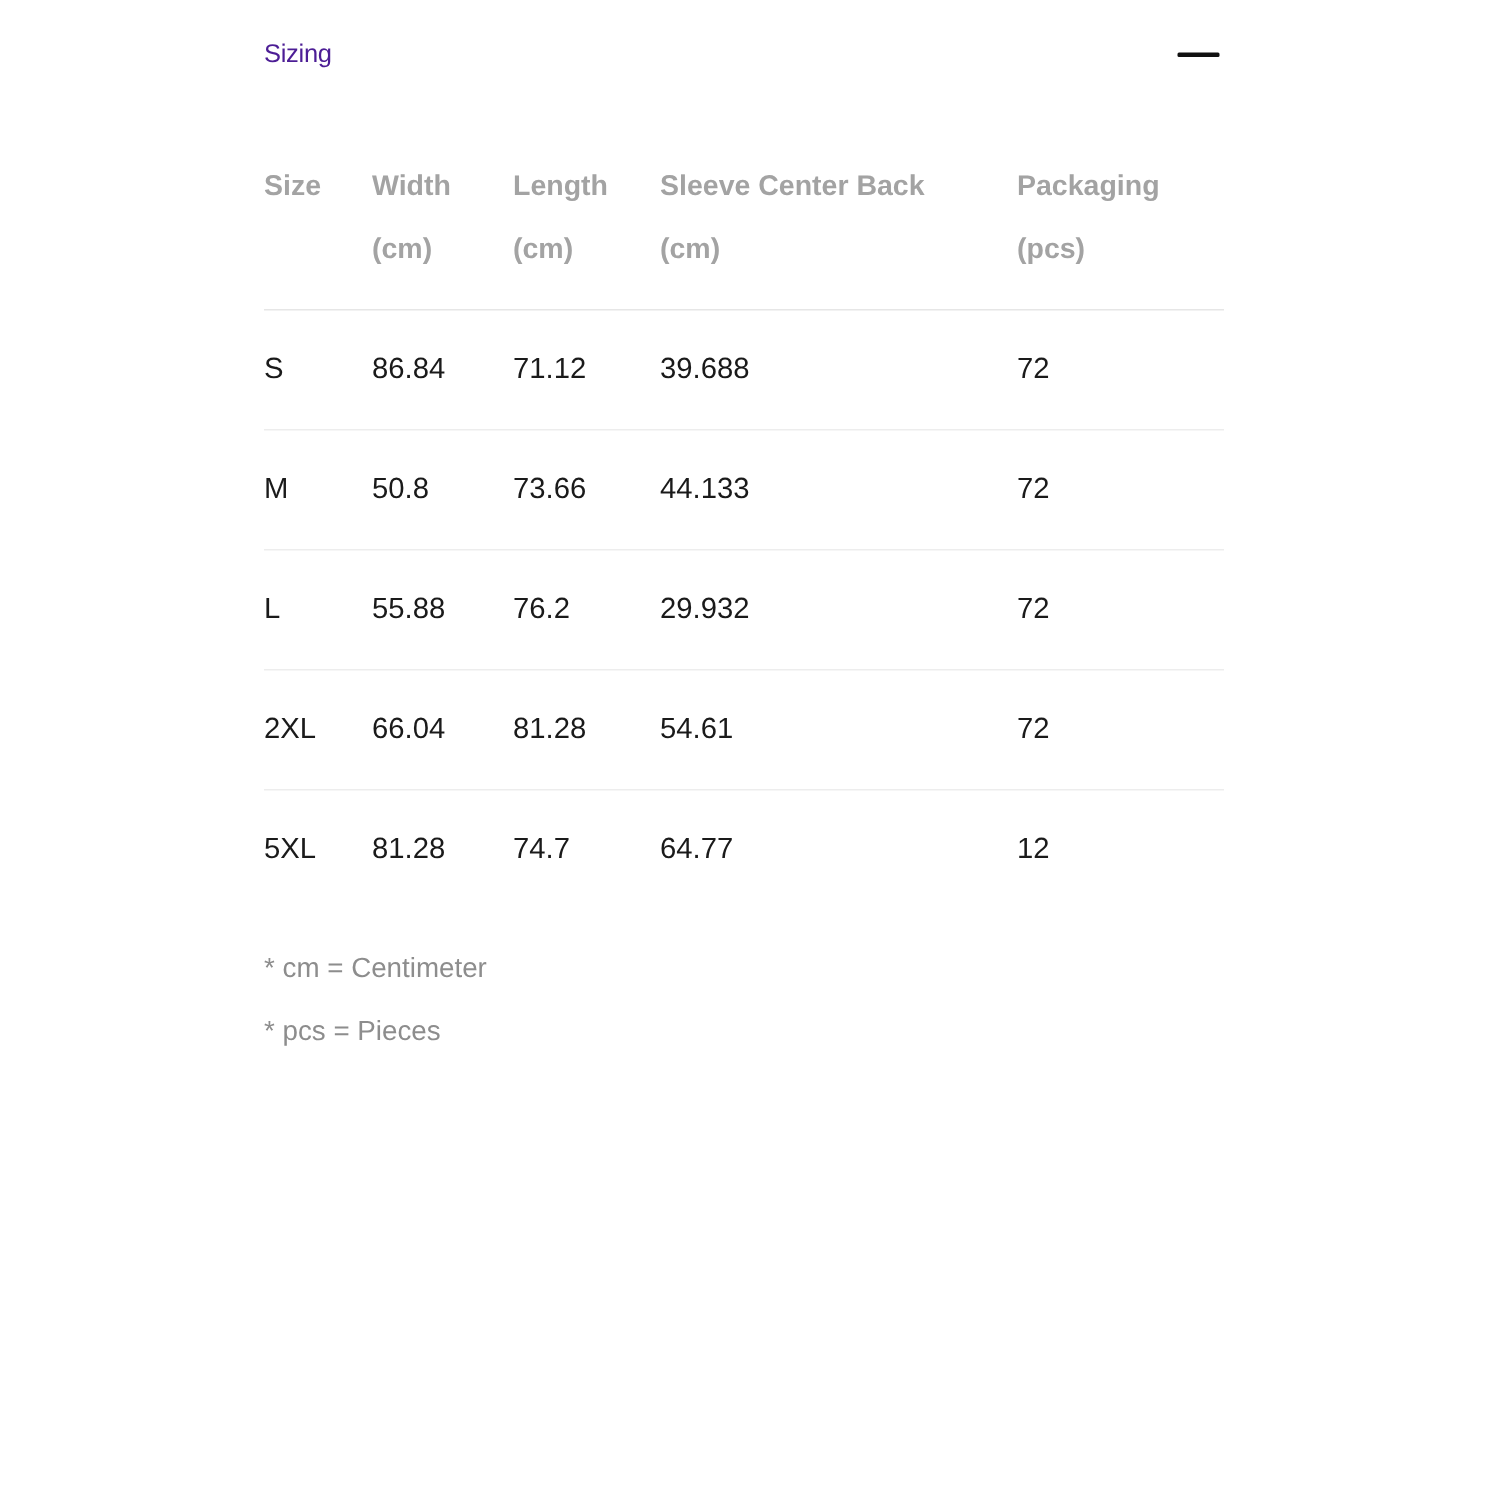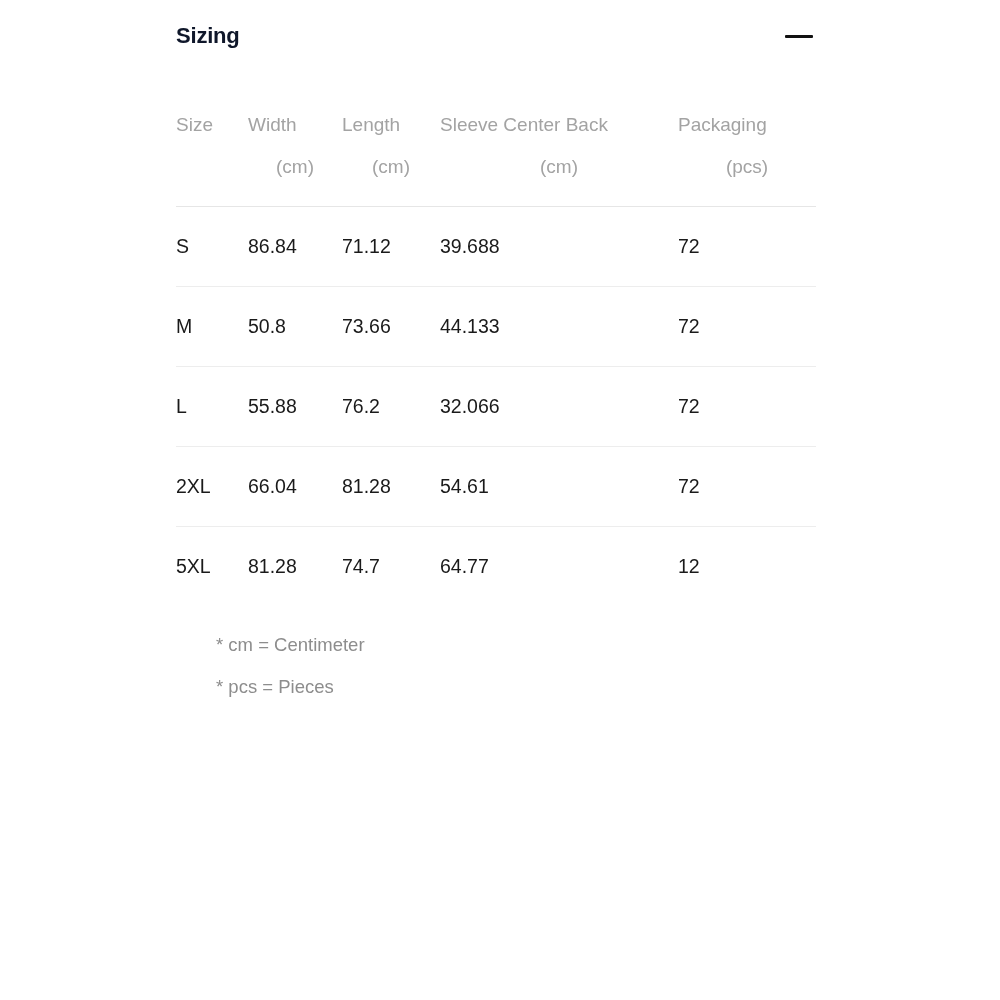--- a/index.html
+++ b/index.html
@@ -21,24 +21,24 @@
     width: 640px;
   }
   .section-header {
     display: flex;
     align-items: center;
     justify-content: space-between;
     padding-top: 14px;
     height: 44px;
   }
   .section-title {
-    font-size: 22px;
-    font-weight: bold;
+    font-size: 17px;
+    font-weight: normal;
     letter-spacing: -0.2px;
-    color: #0f172a;
+    color: #4c1d95;
   }
   .collapse-btn {
     width: 34px;
     height: 34px;
     display: flex;
     align-items: center;
     justify-content: center;
     cursor: pointer;
   }
   .collapse-btn .bar {
@@ -49,31 +49,30 @@
     border-radius: 1px;
   }
   table.sizing {
     margin-top: 46px;
     width: 640px;
     border-collapse: collapse;
     table-layout: fixed;
   }
   table.sizing th {
     text-align: left;
-    font-weight: normal;
+    font-weight: bold;
     font-size: 19px;
     line-height: 42px;
     color: #a3a3a3;
     vertical-align: top;
     padding: 0 0 18px 0;
     border-bottom: 1px solid #e6e6e6;
   }
   table.sizing th .unit {
     display: block;
-    text-align: center;
   }
   table.sizing td {
     font-size: 19.5px;
     color: #1a1a1a;
     padding: 28px 0 28px 0;
     border-bottom: 1px solid #ededed;
     vertical-align: middle;
   }
   table.sizing tr:last-child td {
     border-bottom: none;
@@ -85,21 +84,20 @@
   col.c-sleeve { width: 238px; }
   col.c-pack { width: 138px; }
   .footnotes {
     margin-top: 18px;
     color: #8d8d8d;
     font-size: 18.5px;
     line-height: 42px;
   }
   .footnote {
     white-space: pre;
-    margin-left: 40px;
   }
 </style>
 </head>
 <body>
 
 <div class="panel">
 
   <div class="section-header">
     <div class="section-title">Sizing</div>
     <div class="collapse-btn">
@@ -151,21 +149,21 @@
         <td>M</td>
         <td>50.8</td>
         <td>73.66</td>
         <td>44.133</td>
         <td>72</td>
       </tr>
       <tr>
         <td>L</td>
         <td>55.88</td>
         <td>76.2</td>
-        <td>32.066</td>
+        <td>29.932</td>
         <td>72</td>
       </tr>
       <tr>
         <td>2XL</td>
         <td>66.04</td>
         <td>81.28</td>
         <td>54.61</td>
         <td>72</td>
       </tr>
       <tr>

